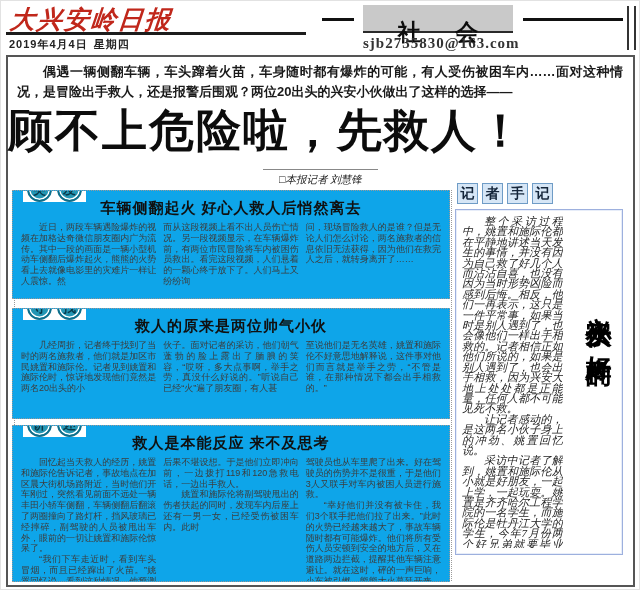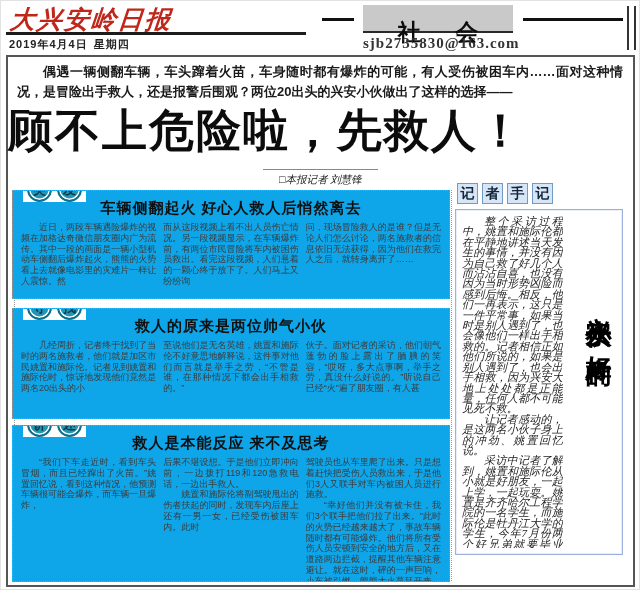--- a/index.html
+++ b/index.html
@@ -118,44 +118,45 @@
       <div class="tagrow">
         <span class="circ">寻</span>
         <span class="circ">找</span>
       </div>
       <h2>救人的原来是两位帅气小伙</h2>
       <div class="cols">
         <div class="col">
           <p class="ind">几经周折，记者终于找到了当时的两名施救者，他们就是加区市民姚置和施际伦。记者见到姚置和施际伦时，惊讶地发现他们竟然是两名20出头的小</p>
         </div>
         <div class="col">
-          <p>至说他们是无名英雄，姚置和施际伦不好意思地解释说，这件事对他们而言就是举手之劳，“不管是谁，在那种情况下都会出手相救的。”</p>
+          <p>伙子。面对记者的采访，他们朝气蓬勃的脸上露出了腼腆的笑容，“哎呀，多大点事啊，举手之劳，真没什么好说的。”听说自己已经“火”遍了朋友圈，有人甚</p>
         </div>
         <div class="col">
-          <p>伙子。面对记者的采访，他们朝气蓬勃的脸上露出了腼腆的笑容，“哎呀，多大点事啊，举手之劳，真没什么好说的。”听说自己已经“火”遍了朋友圈，有人甚</p>
+          <p>至说他们是无名英雄，姚置和施际伦不好意思地解释说，这件事对他们而言就是举手之劳，“不管是谁，在那种情况下都会出手相救的。”</p>
         </div>
       </div>
     </section>
 
     <section class="story story-3">
       <div class="tagrow">
         <span class="circ">讲</span>
         <span class="circ">述</span>
       </div>
       <h2>救人是本能反应 来不及思考</h2>
       <div class="cols">
         <div class="col">
+          <p class="ind">回忆起当天救人的经历，姚置和施际伦告诉记者，事故地点在加区晨大街机场路附近，当时他们开车刚过，突然看见前面不远处一辆丰田小轿车侧翻，车辆侧翻后翻滚了两圈撞向了路灯杆，挡风玻璃已经摔碎，副驾驶的人员被甩出车外，眼前的一切让姚置和施际伦惊呆了。</p>
           <p class="ind">“我们下车走近时，看到车头冒烟，而且已经蹿出了火苗。”姚置回忆说，看到这种情况，他预测车辆很可能会爆炸，而车辆一旦爆炸，</p>
         </div>
         <div class="col">
           <p>后果不堪设想。于是他们立即冲向前，一边拨打119和120急救电话，一边出手救人。</p>
           <p class="ind">姚置和施际伦将副驾驶甩出的伤者扶起的同时，发现车内后座上还有一男一女，已经受伤被困车内。此时</p>
         </div>
         <div class="col">
-          <p>驾驶员也从车里爬了出来。只是想着赶快把受伤人员救出来，于是他们3人又联手对车内被困人员进行施救。</p>
+          <p>驾驶员也从车里爬了出来。好在驾驶员的伤势并不是很重，于是他们3人又联手对车内被困人员进行施救。</p>
           <p class="ind">“幸好他们并没有被卡住，我们3个联手把他们拉了出来。”此时的火势已经越来越大了，事故车辆随时都有可能爆炸。他们将所有受伤人员安顿到安全的地方后，又在道路两边拦截，提醒其他车辆注意避让。就在这时，砰的一声巨响，小车被引燃，熊熊大火蔓延开来。</p>
         </div>
       </div>
     </section>
 
     <aside class="sidebar">
       <div class="notes-tagrow">
         <span class="sq">记</span>
         <span class="sq">者</span>
         <span class="sq">手</span>

